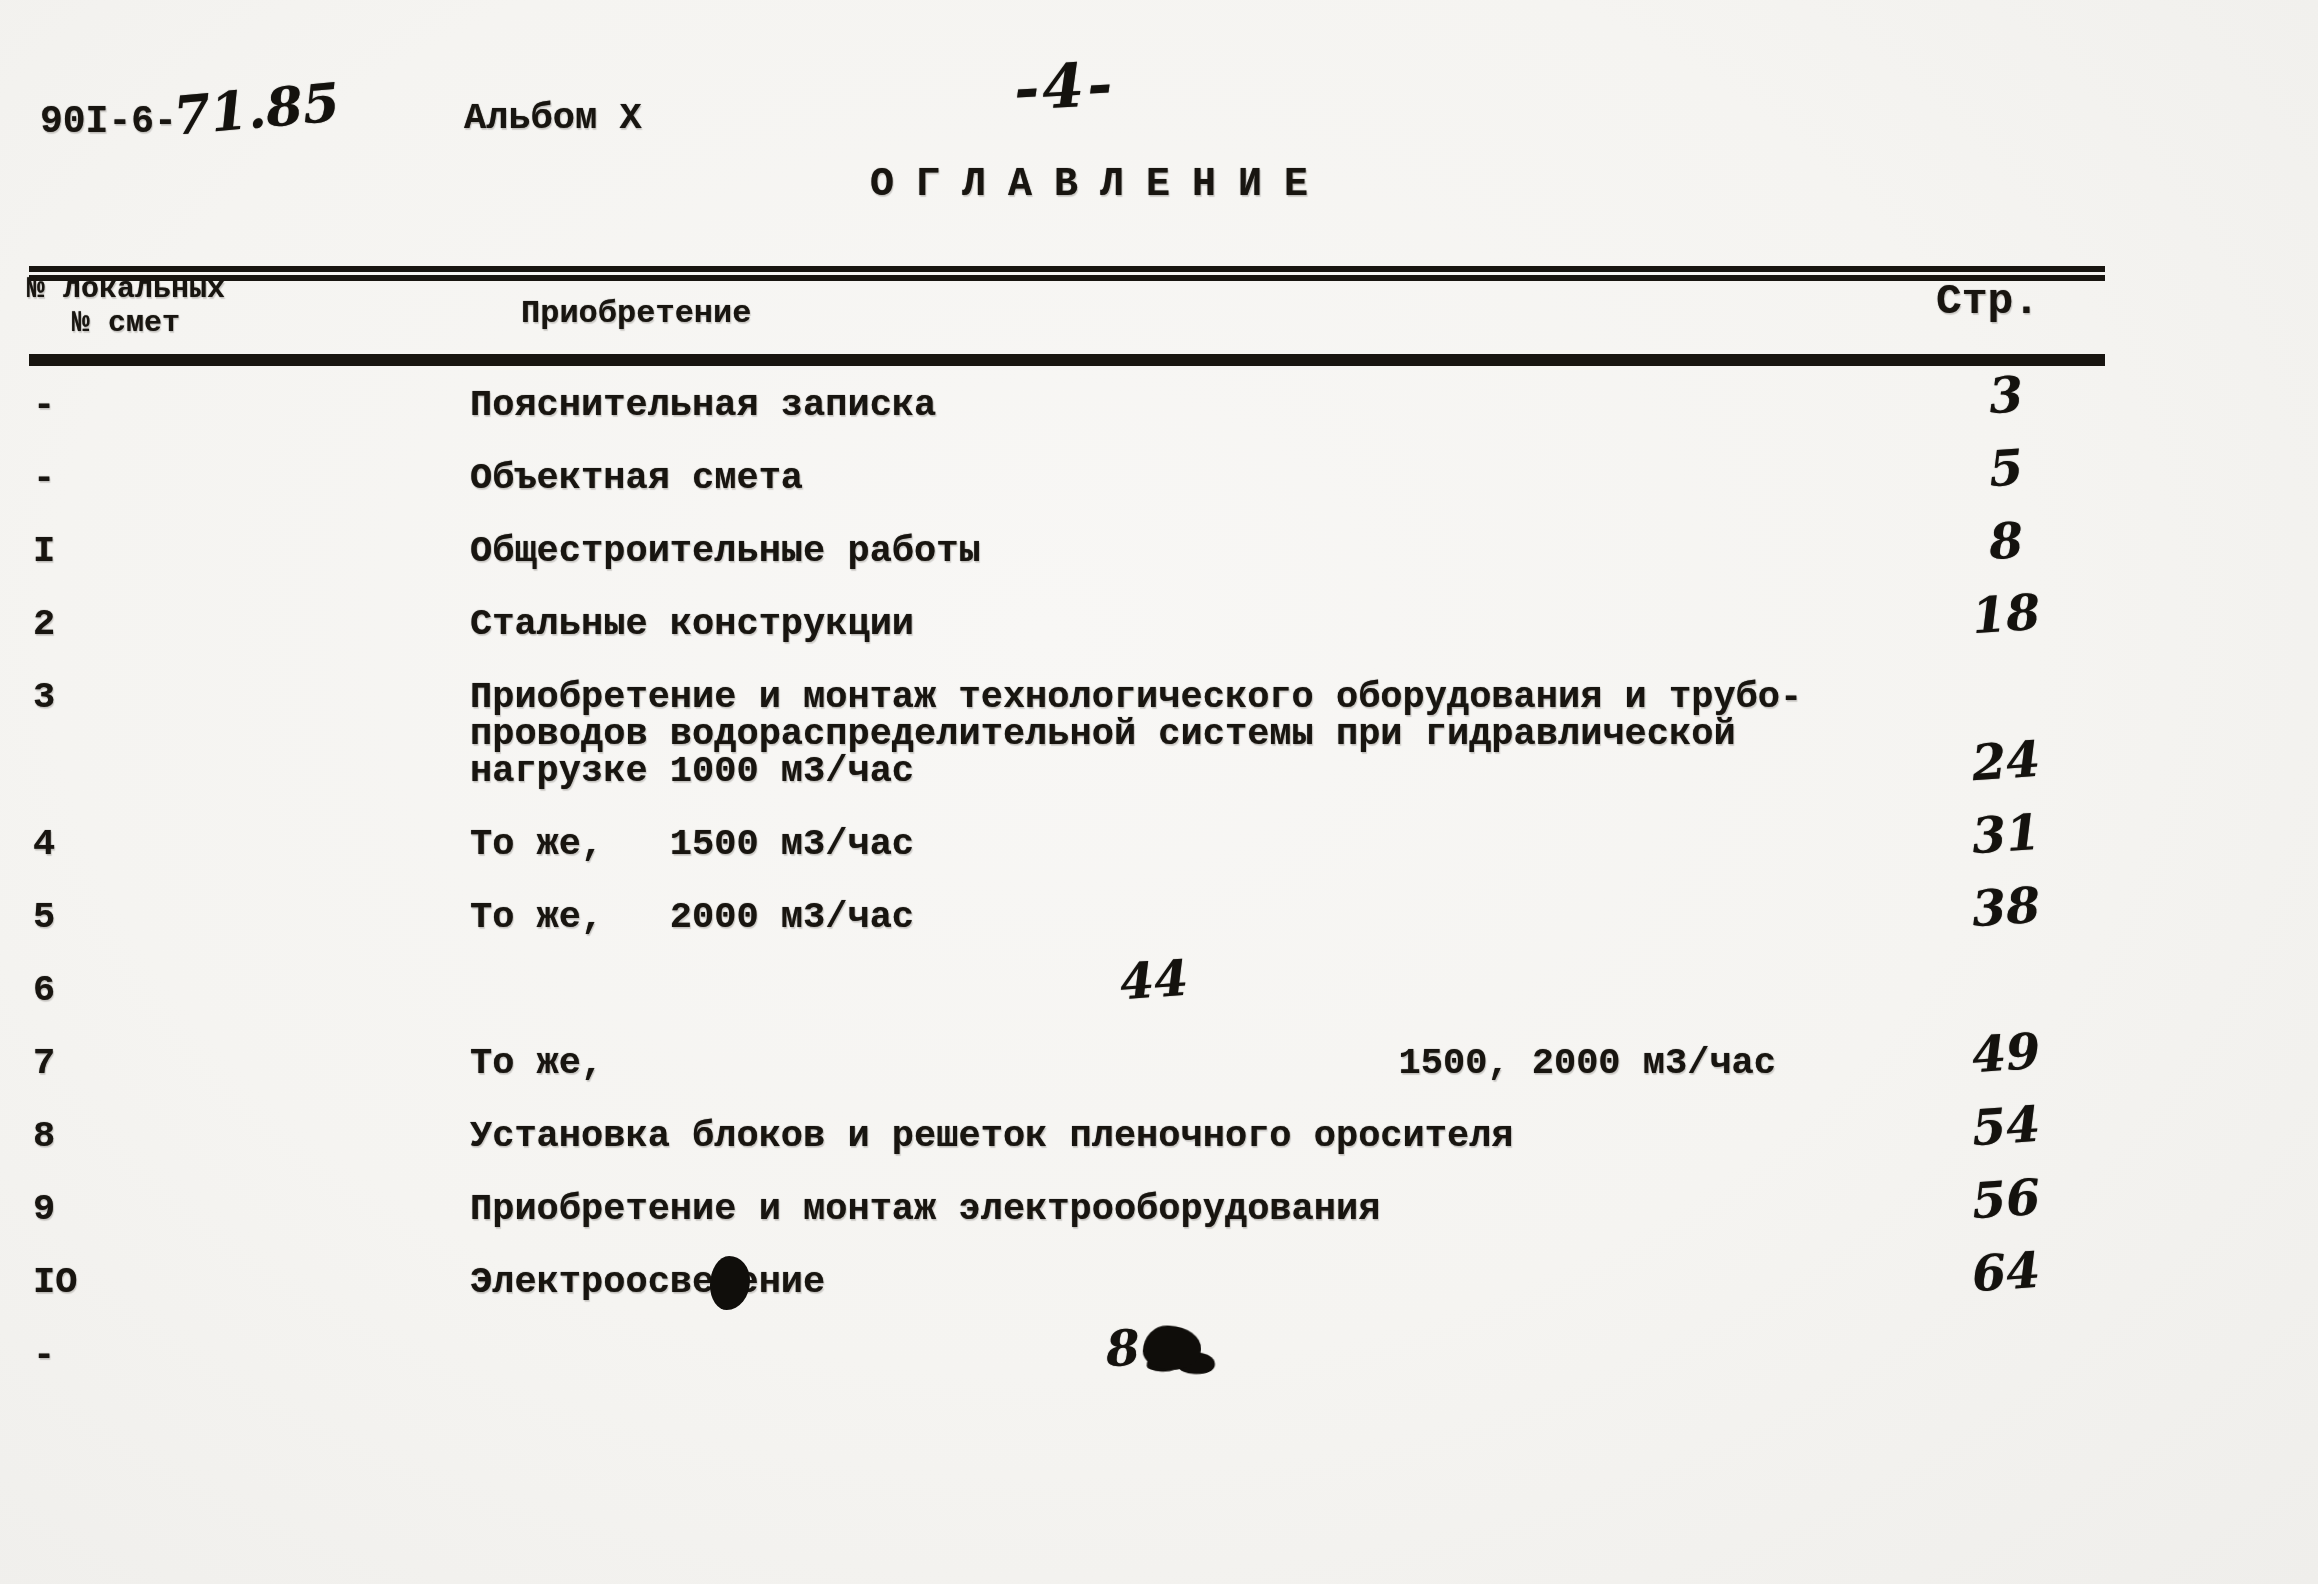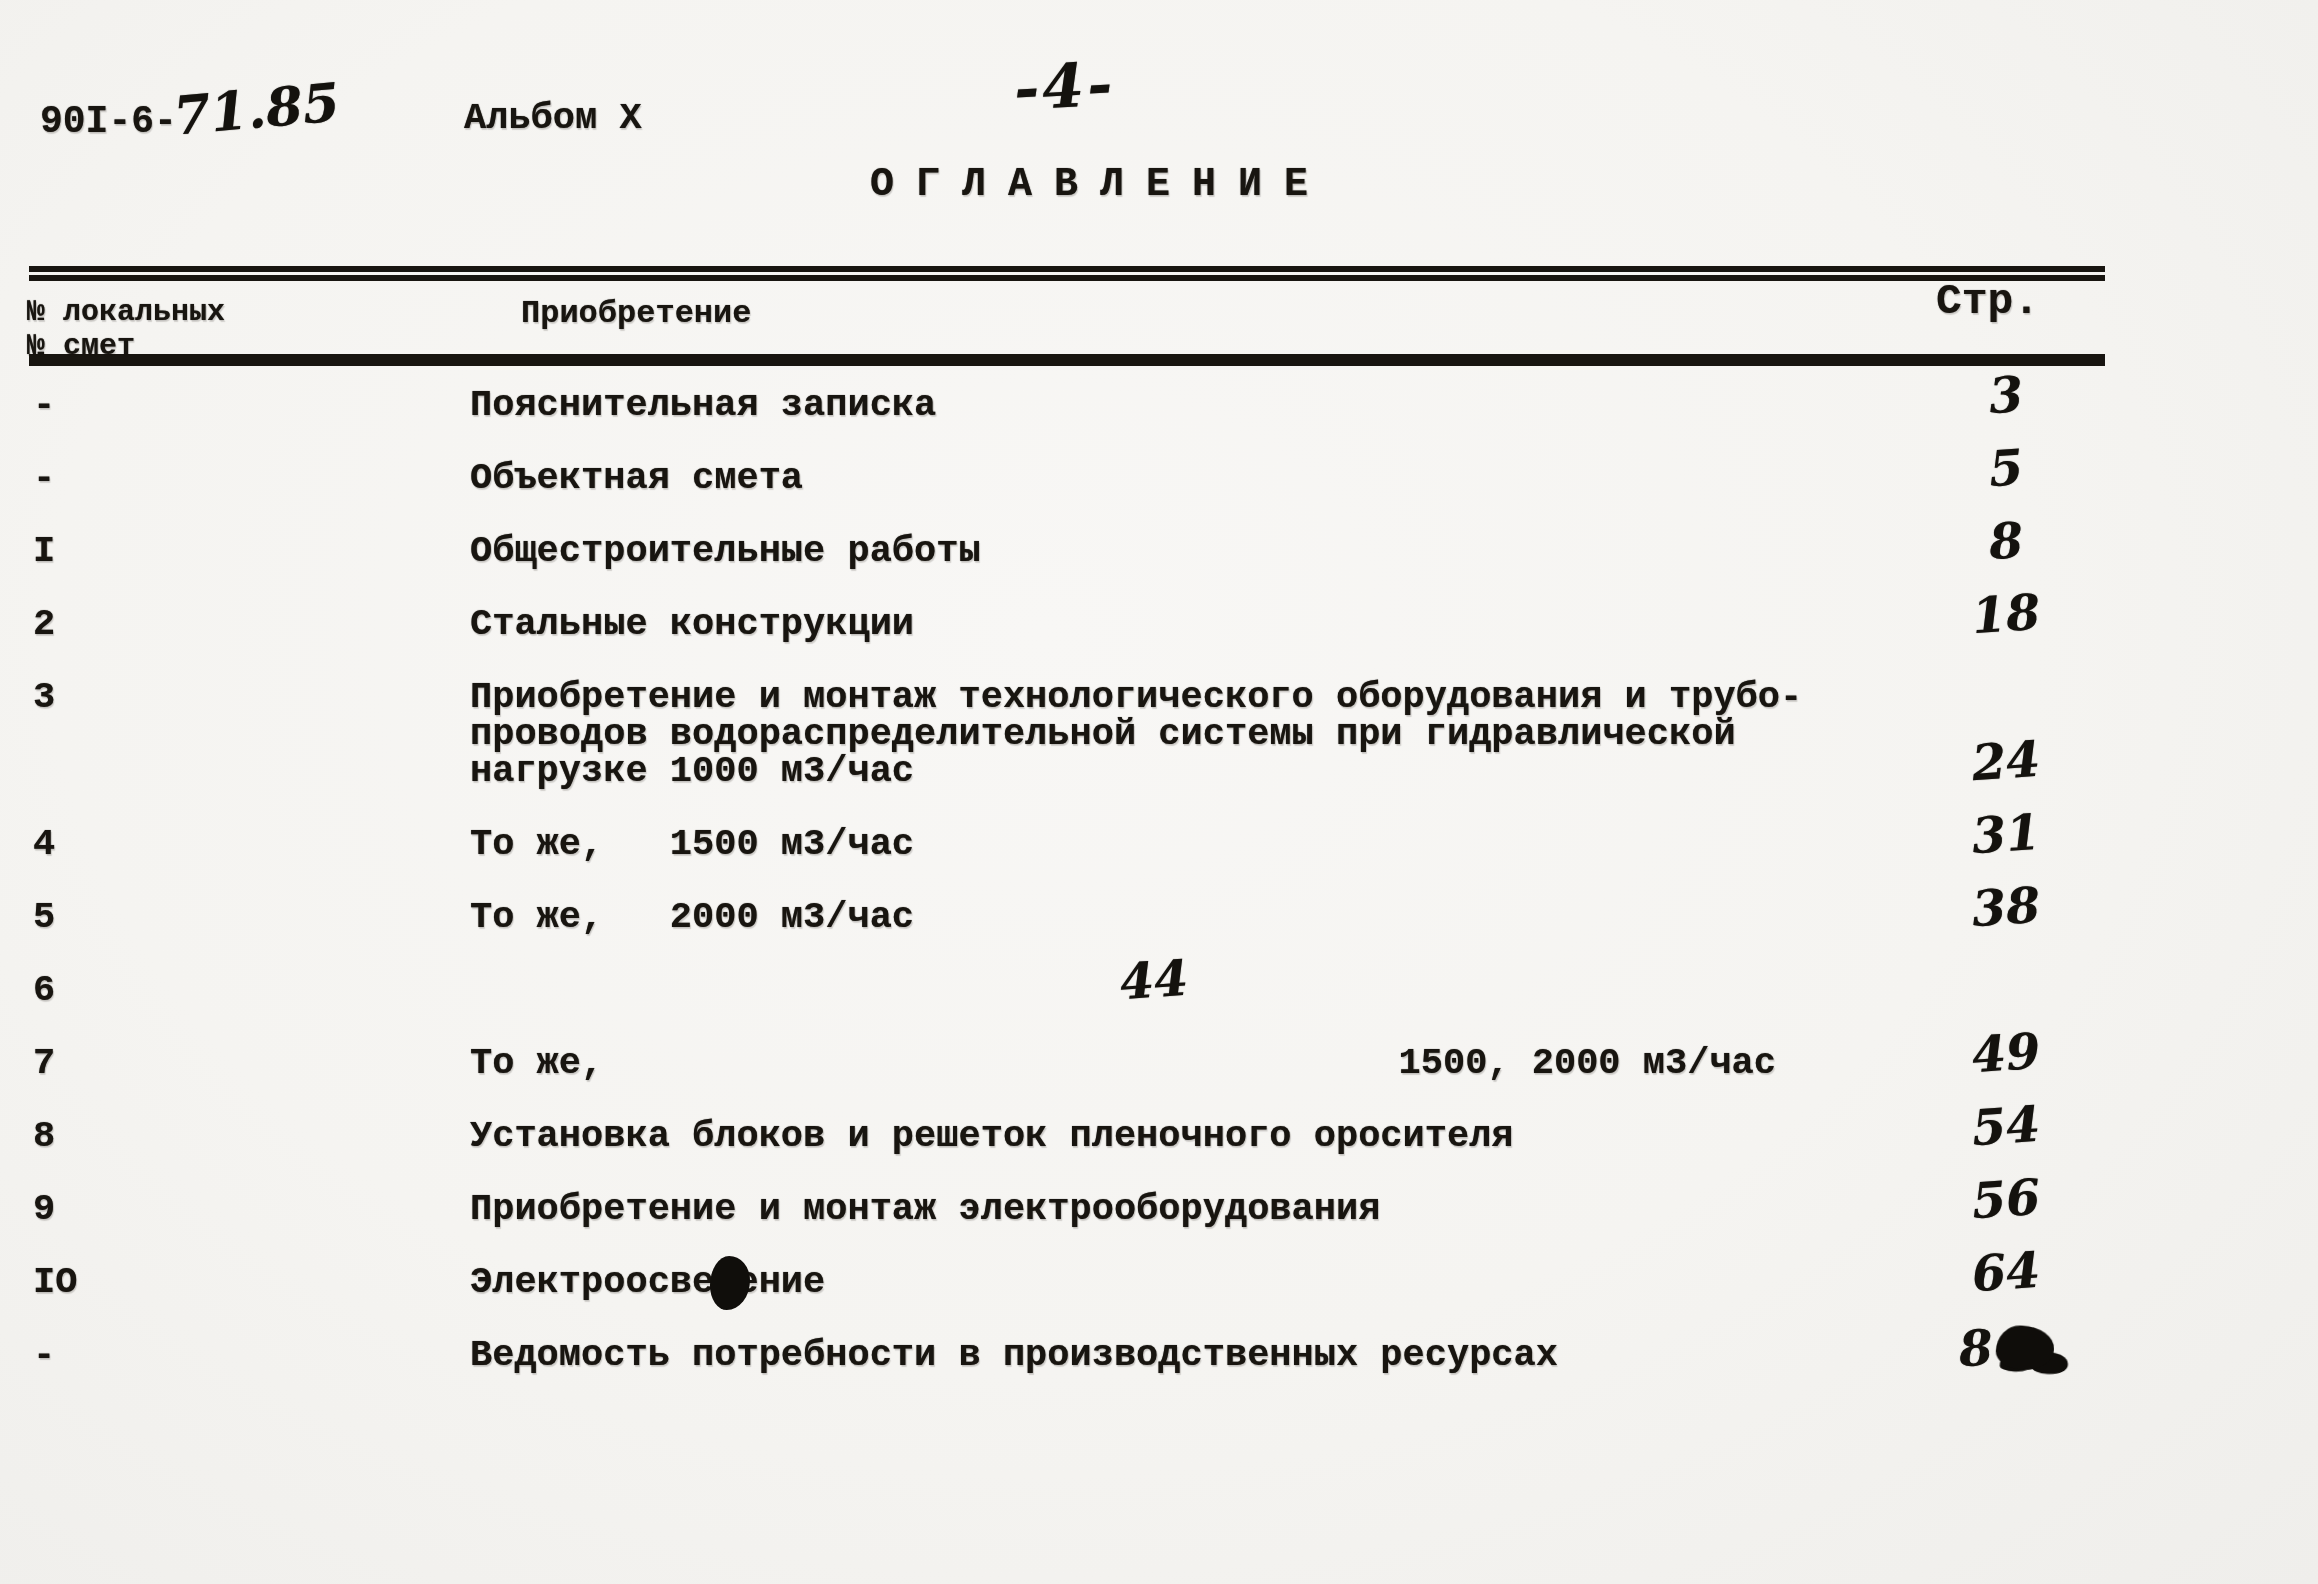--- a/index.html
+++ b/index.html
@@ -93,24 +93,25 @@
     width: 2076px;
     height: 12.2px;
     background: #181510;
     filter: blur(0.3px);
   }
 
   
   .th-num {
     position: absolute;
     left: 27px;
-    top: 295px;
+    top: 272px;
     font-size: 30px;
     line-height: 34px;
     white-space: pre;
+    text-align: center;
   }
   .th-name {
     position: absolute;
     left: 521px;
     top: 297px;
     font-size: 32px;
     line-height: 34px;
   }
   .th-page {
     position: absolute;
@@ -295,21 +296,18 @@
       <div class="num ink">IO</div>
       <div class="name ink">
           <span class="nm">Электроосвещение</span>
           <span class="ink-blot-small"></span>
         </div>
       <div class="pg hand"><span>64</span></div>
     </div>
 
     <div class="row">
       <div class="num ink">-</div>
-      <div class="name ink">
-          <span class="nm">Ведомость потребности в производственных ресурсах</span>
-        </div>
       <div class="pg hand"><span>8</span><span class="ink-blot-big"></span></div>
     </div>
 
   </div>
 </div>
 
 
 </body></html>

